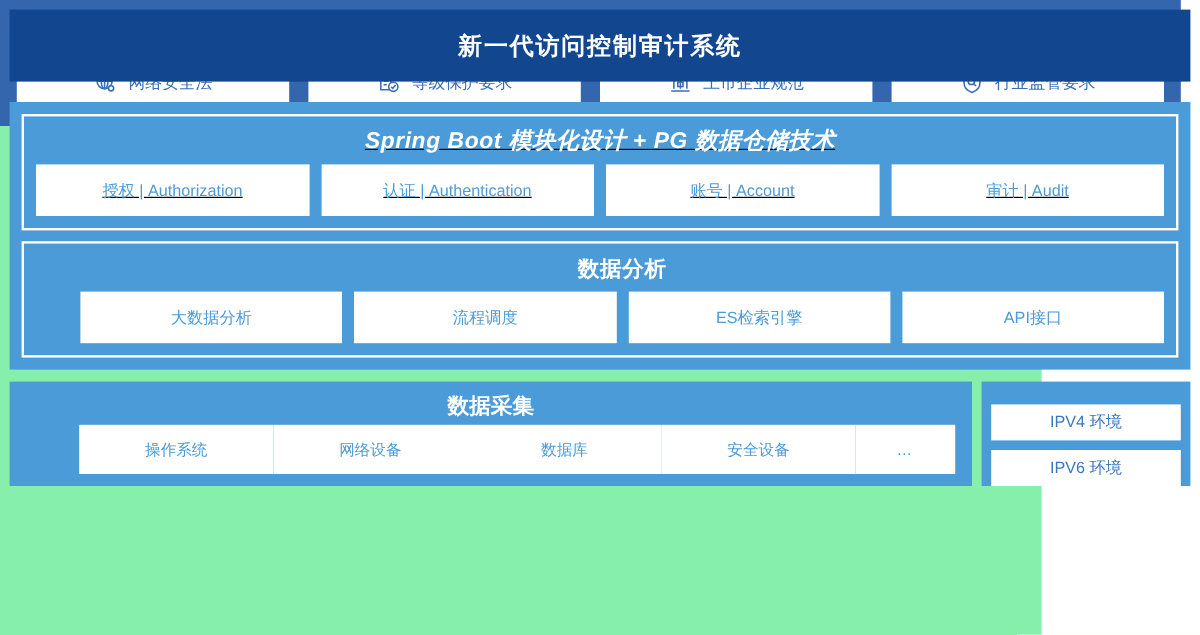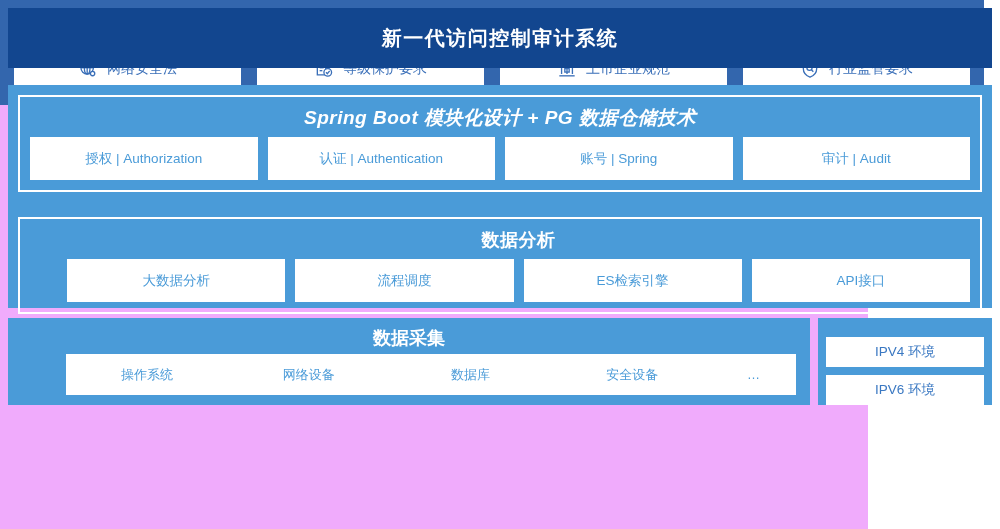--- a/index.html
+++ b/index.html
@@ -2,21 +2,21 @@
 <html><head>
 <meta charset="utf-8">
 <style>
   * { box-sizing: border-box; margin: 0; padding: 0; }
   html, body {
     width: 1000px; height: 529px;
     background: #ffffff;
     font-family: "Liberation Sans", "DejaVu Sans", sans-serif;
     overflow: hidden;
   }
-  .page { position: relative; width: 868px; height: 529px; background:#f0abfc; }
+  .page { position: relative; width: 868px; height: 529px; background:#86efac; }
 
   
   .header-banner {
     position: absolute; left: 8px; top: 8px; width: 984px; height: 60px;
     background: #12468f;
     display: flex; align-items: center; justify-content: center;
   }
   .header-title {
     color: #ffffff; font-size: 20px; font-weight: bold; letter-spacing: 1.5px;
   }
@@ -31,21 +31,21 @@
               align-items: center; gap: 8px; padding: 0 8px; }
   .panel-bottom { left: 8px; top: 415px; width: 984px; height: 105px;
                   background: #3366ad; }
 
   
   .group-box {
     border: 2px solid #ffffff;
     padding: 6px 10px 10px 10px;
     display: flex; flex-direction: column;
   }
-  .group-spring { height: 97px; margin-bottom: 25px; }
+  .group-spring { height: 97px; margin-bottom: 9px; text-decoration: underline; }
   .group-analysis { height: 97px; padding-left: 47px; }
 
   .group-title {
     color: #ffffff; text-align: center; font-size: 18px; font-weight: bold;
     line-height: 30px; height: 34px; letter-spacing: 0.5px;
   }
   .group-title.italic { font-style: italic; font-size: 19px; }
 
   .card-row { display: flex; gap: 10px; flex: 1; }
 
@@ -96,21 +96,21 @@
     <div class="header-title">新一代访问控制审计系统</div>
   </div>
 
   <div class="panel-blue panel-upper">
 
     <div class="group-box group-spring">
       <div class="group-title italic">Spring Boot 模块化设计 + PG 数据仓储技术</div>
       <div class="card-row">
         <div class="card">授权 | Authorization</div>
         <div class="card">认证 | Authentication</div>
-        <div class="card">账号 | Spring</div>
+        <div class="card">账号 | Account</div>
         <div class="card">审计 | Audit</div>
       </div>
     </div>
 
     <div class="group-box group-analysis">
       <div class="group-title">数据分析</div>
       <div class="card-row">
         <div class="card">大数据分析</div>
         <div class="card">流程调度</div>
         <div class="card">ES检索引擎</div>

